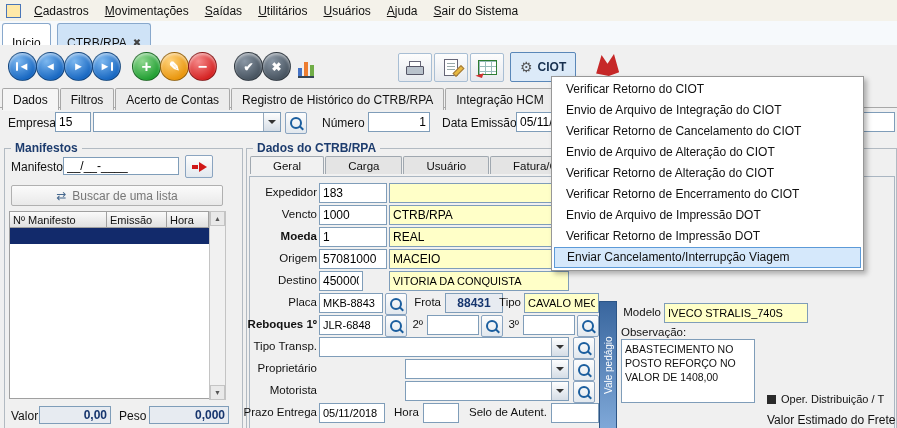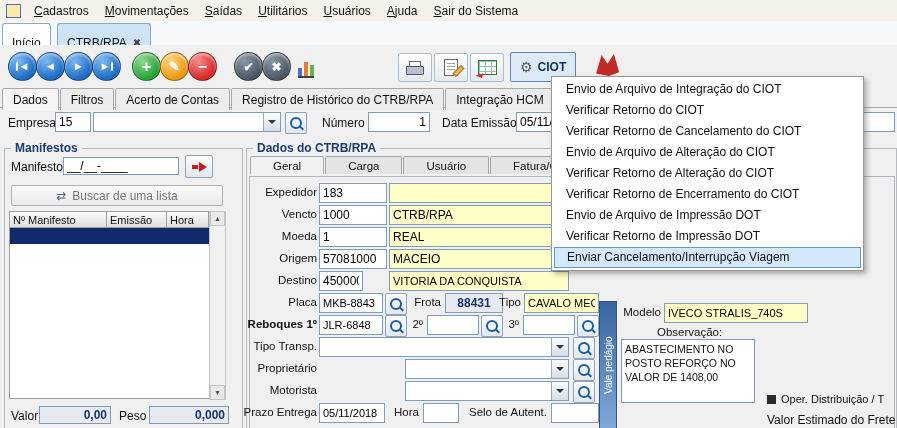--- a/index.html
+++ b/index.html
@@ -283,21 +283,21 @@
     <div class="tabpanel" style="left:2px;top:27px;width:644px;height:253px;"></div>
 
     <span class="flabel" style="left:70px;top:37px;">Expedidor</span>
     <input class="inp" style="left: 72px; top: 34px; width: 68px;" value="183">
     <input class="inp yellow" style="left: 142px; top: 34px; width: 180px;">
 
     <span class="flabel" style="left:70px;top:59px;">Vencto</span>
     <input class="inp" style="left: 72px; top: 56px; width: 68px;" value="1000">
     <input class="inp yellow" style="left: 142px; top: 56px; width: 180px;" value="CTRB/RPA">
 
-    <span class="flabel" style="left:70px;top:81px;">Moeda</span>
+    <span class="flabel" style="left:70px;top:81px;font-weight:bold;">Moeda</span>
     <input class="inp" style="left: 72px; top: 78px; width: 68px;" value="1">
     <input class="inp yellow" style="left: 142px; top: 78px; width: 180px;" value="REAL">
 
     <span class="flabel" style="left:70px;top:103px;">Origem</span>
     <input class="inp" style="left: 72px; top: 100px; width: 68px;" value="57081000">
     <input class="inp yellow" style="left: 142px; top: 100px; width: 180px;" value="MACEIO">
 
     <span class="flabel" style="left:70px;top:125px;">Destino</span>
     <input class="inp" style="left: 72px; top: 122px; width: 44px;" value="45000010">
     <input class="inp yellow sm" style="left: 142px; top: 122px; width: 180px;" value="VITORIA DA CONQUISTA">
@@ -363,33 +363,33 @@
     <span class="flabel" style="left:172px;top:257px;">Hora</span>
     <input class="inp" style="left: 176px; top: 254px; width: 36px;">
     <span class="flabel" style="left:300px;top:257px;">Selo de Autent.</span>
     <input class="inp" style="left: 304px; top: 254px; width: 48px;">
 
     <div class="vale" style="left:352px;top:152px;height:126px;">
       <span>Vale pedágio</span>
     </div>
     <span class="flabel" style="left:414px;top:157px;">Modelo</span>
     <input class="inp yellow sm" style="left: 417px; top: 154px; width: 144px;" value="IVECO STRALIS_740S">
-    <span class="lbl" style="left:374px;top:177px;font-size:11.5px;margin-left:36px;">Observação:</span>
+    <span class="lbl" style="left:374px;top:177px;font-size:11.5px;">Observação:</span>
     <div class="obsbox" style="left:374px;top:190px;width:134px;height:64px;">ABASTECIMENTO NO POSTO REFORÇO NO VALOR DE 1408,00</div>
 
     <div class="chk" style="left:520px;top:244px;width:126px;">
       <i></i>
       <span>Oper. Distribuição / T</span>
     </div>
     <span class="lbl" style="left:520px;top:264px;">Valor Estimado do Frete</span>
   </div>
 
   <div class="ciotmenu">
+    <div class="mitem">Verificar Retorno do CIOT</div>
     <div class="mitem">Envio de Arquivo de Integração do CIOT</div>
-    <div class="mitem">Verificar Retorno do CIOT</div>
     <div class="mitem">Verificar Retorno de Cancelamento do CIOT</div>
     <div class="mitem">Envio de Arquivo de Alteração do CIOT</div>
     <div class="mitem">Verificar Retorno de Alteração do CIOT</div>
     <div class="mitem">Verificar Retorno de Encerramento do CIOT</div>
     <div class="mitem">Envio de Arquivo de Impressão DOT</div>
     <div class="mitem">Verificar Retorno de Impressão DOT</div>
     <div class="mitem hl">Enviar Cancelamento/Interrupção Viagem</div>
   </div>
 
 </div>

